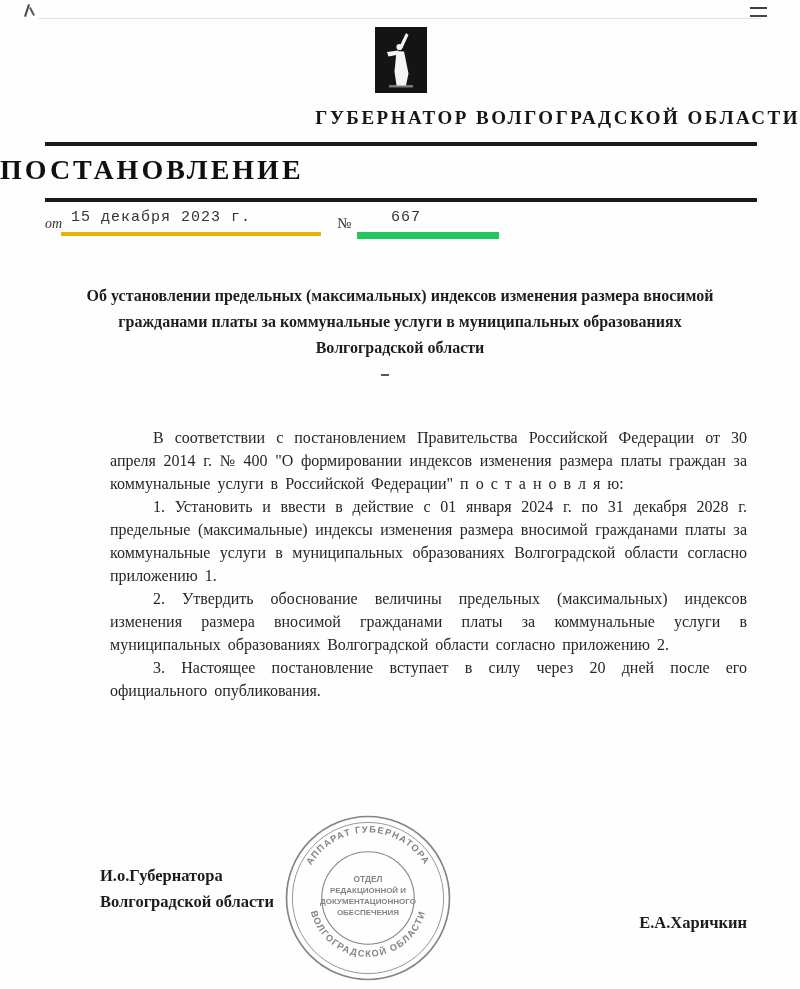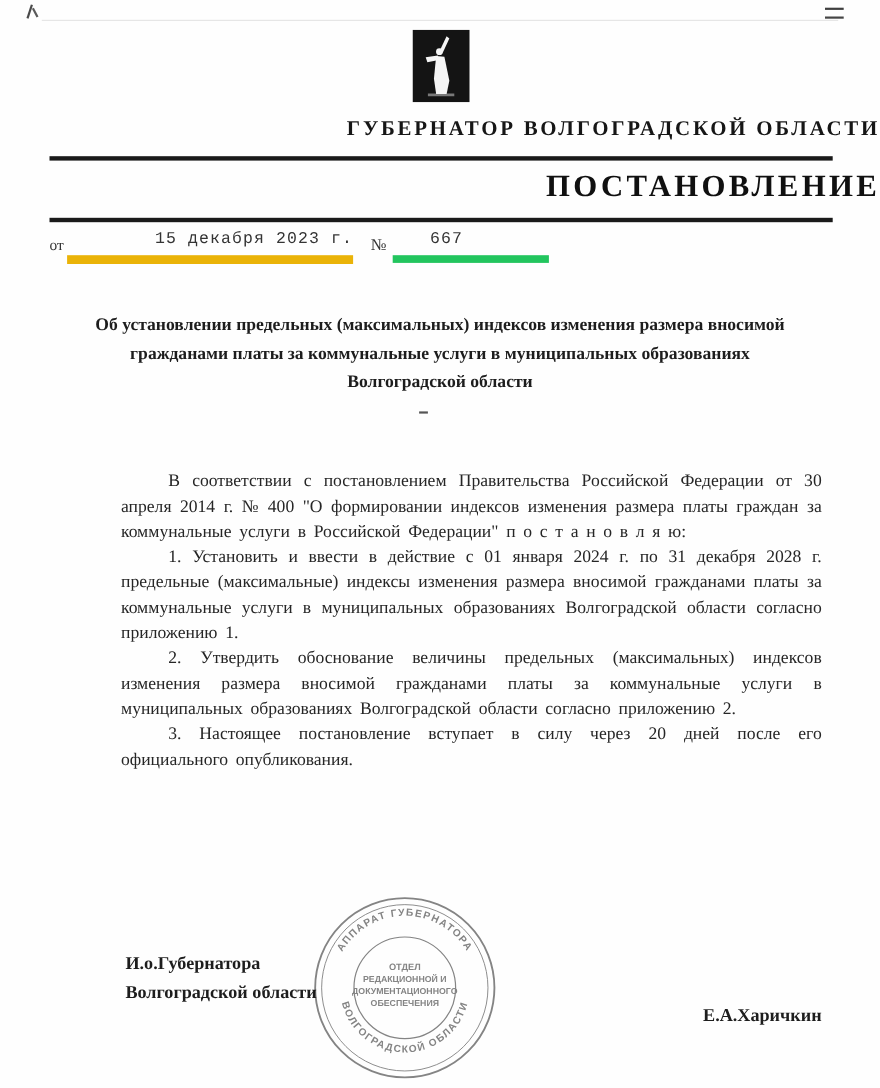--- a/index.html
+++ b/index.html
@@ -28,31 +28,31 @@
   .org-name {
     position: absolute; top: 107px; left: 0; width: 100%;
     text-align: right; font-size: 19px; font-weight: bold;
     letter-spacing: 2.5px; color: #161616; white-space: nowrap;
   }
   .rule { position: absolute; left: 45px; width: 712px; background: #1a1a1a; }
   .rule-1 { top: 142px; height: 4px; }
   .rule-2 { top: 198px; height: 3.5px; }
   .doc-type {
     position: absolute; top: 154px; left: 0; width: 100%;
-    text-align: right; font-size: 28px; font-weight: bold;
+    text-align: left; font-size: 28px; font-weight: bold;
     letter-spacing: 3px; color: #101010;
   }
 
   
-  .meta-date-label { position: absolute; top: 216px; left: 45px; font-size: 14px; color: #333; }
+  .meta-date-label { position: absolute; top: 216px; left: 45px; font-size: 14px; color: #333; font-style: italic; }
   .meta-date-line {
     position: absolute; top: 204px; left: 61px; width: 250px;
-    border-bottom: 8px solid #eab308; padding: 0 0 1px 10px;
+    border-bottom: 4px solid #eab308; padding: 0 0 1px 10px;
     line-height: 27px; font-family: "Liberation Mono", monospace;
-    font-size: 15px; letter-spacing: 1px; color: #343434; white-space: nowrap; text-align: right;
+    font-size: 15px; letter-spacing: 1px; color: #343434; white-space: nowrap;
   }
   .meta-number-label { position: absolute; top: 215px; left: 337px; font-size: 15px; color: #333; }
   .meta-number-line {
     position: absolute; top: 204px; left: 357px; width: 108px;
     border-bottom: 7px solid #22c55e; padding: 0 0 1px 34px;
     line-height: 27px; font-family: "Liberation Mono", monospace;
     font-size: 15px; letter-spacing: 1px; color: #343434;
   }
 
   
@@ -64,21 +64,21 @@
 
   
   .body-text {
     position: absolute; top: 426px; left: 110px; width: 637px;
     font-size: 16px; line-height: 23px; text-align: justify;
     word-spacing: 3px; color: #262626;
   }
   .body-text p { margin: 0; text-indent: 43px; }
 
   
-  .sig-position { position: absolute; left: 114px; font-size: 16.5px; font-weight: bold; color: #1d1d1d; white-space: nowrap; text-align: right; }
+  .sig-position { position: absolute; left: 100px; font-size: 16.5px; font-weight: bold; color: #1d1d1d; white-space: nowrap; text-align: right; }
   .sig-pos-1 { top: 866px; }
   .sig-pos-2 { top: 892px; }
   .sig-name {
     position: absolute; top: 893px; left: 560px; width: 187px;
     text-align: right; font-size: 16.5px; font-weight: bold; color: #1d1d1d; margin-top: 20px;
   }
 
   
   .stamp {
     position: absolute; left: 284px; top: 814px; width: 168px; height: 168px;

